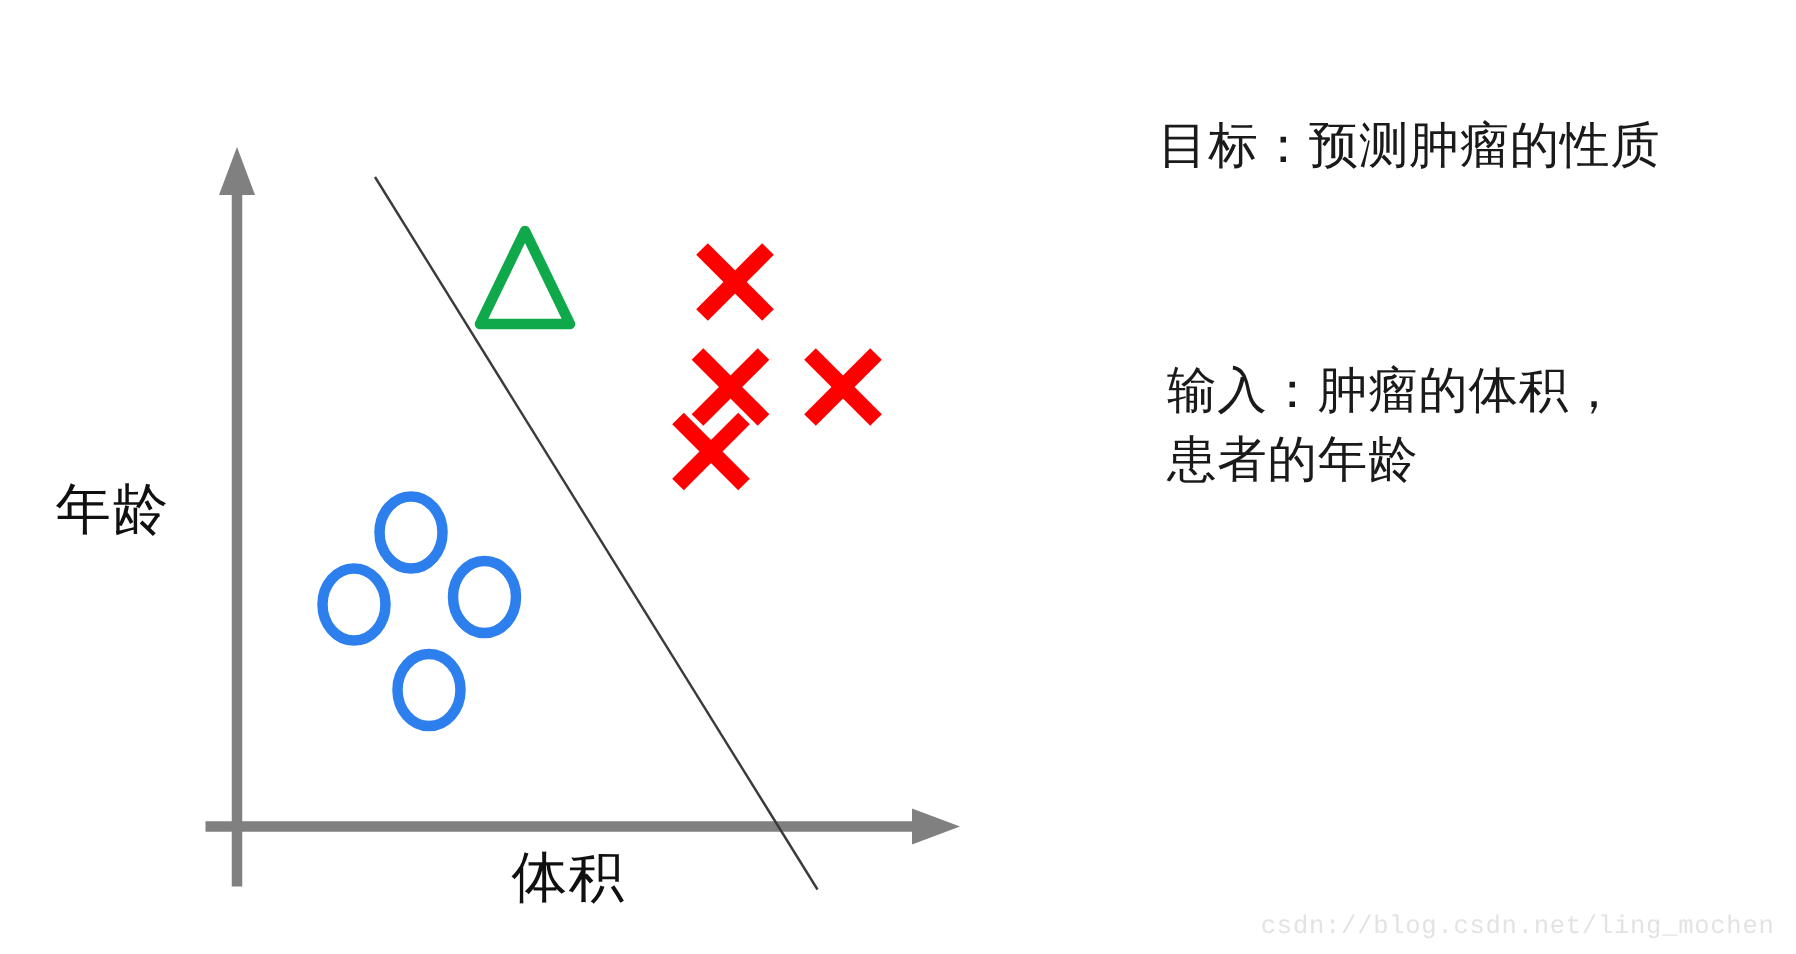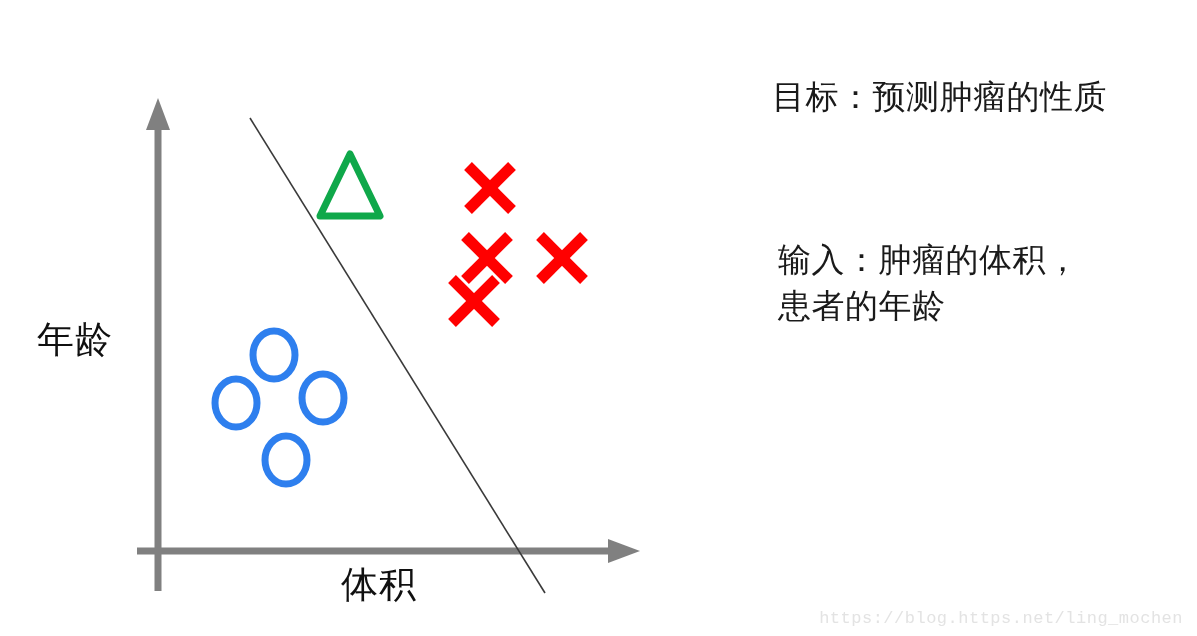--- a/index.html
+++ b/index.html
@@ -144,15 +144,15 @@
   </div>
 
   <div id="text-column">
     <div class="note" id="note-goal">目标：预测肿瘤的性质</div>
 
     <div class="note" id="note-input">输入：肿瘤的体积，
 患者的年龄</div>
 
   </div>
 
-  <div id="watermark">https://blog.https.net/ling_mochen</div>
+  <div id="watermark">csdn://blog.csdn.net/ling_mochen</div>
 
 </div>
 
 </body></html>

